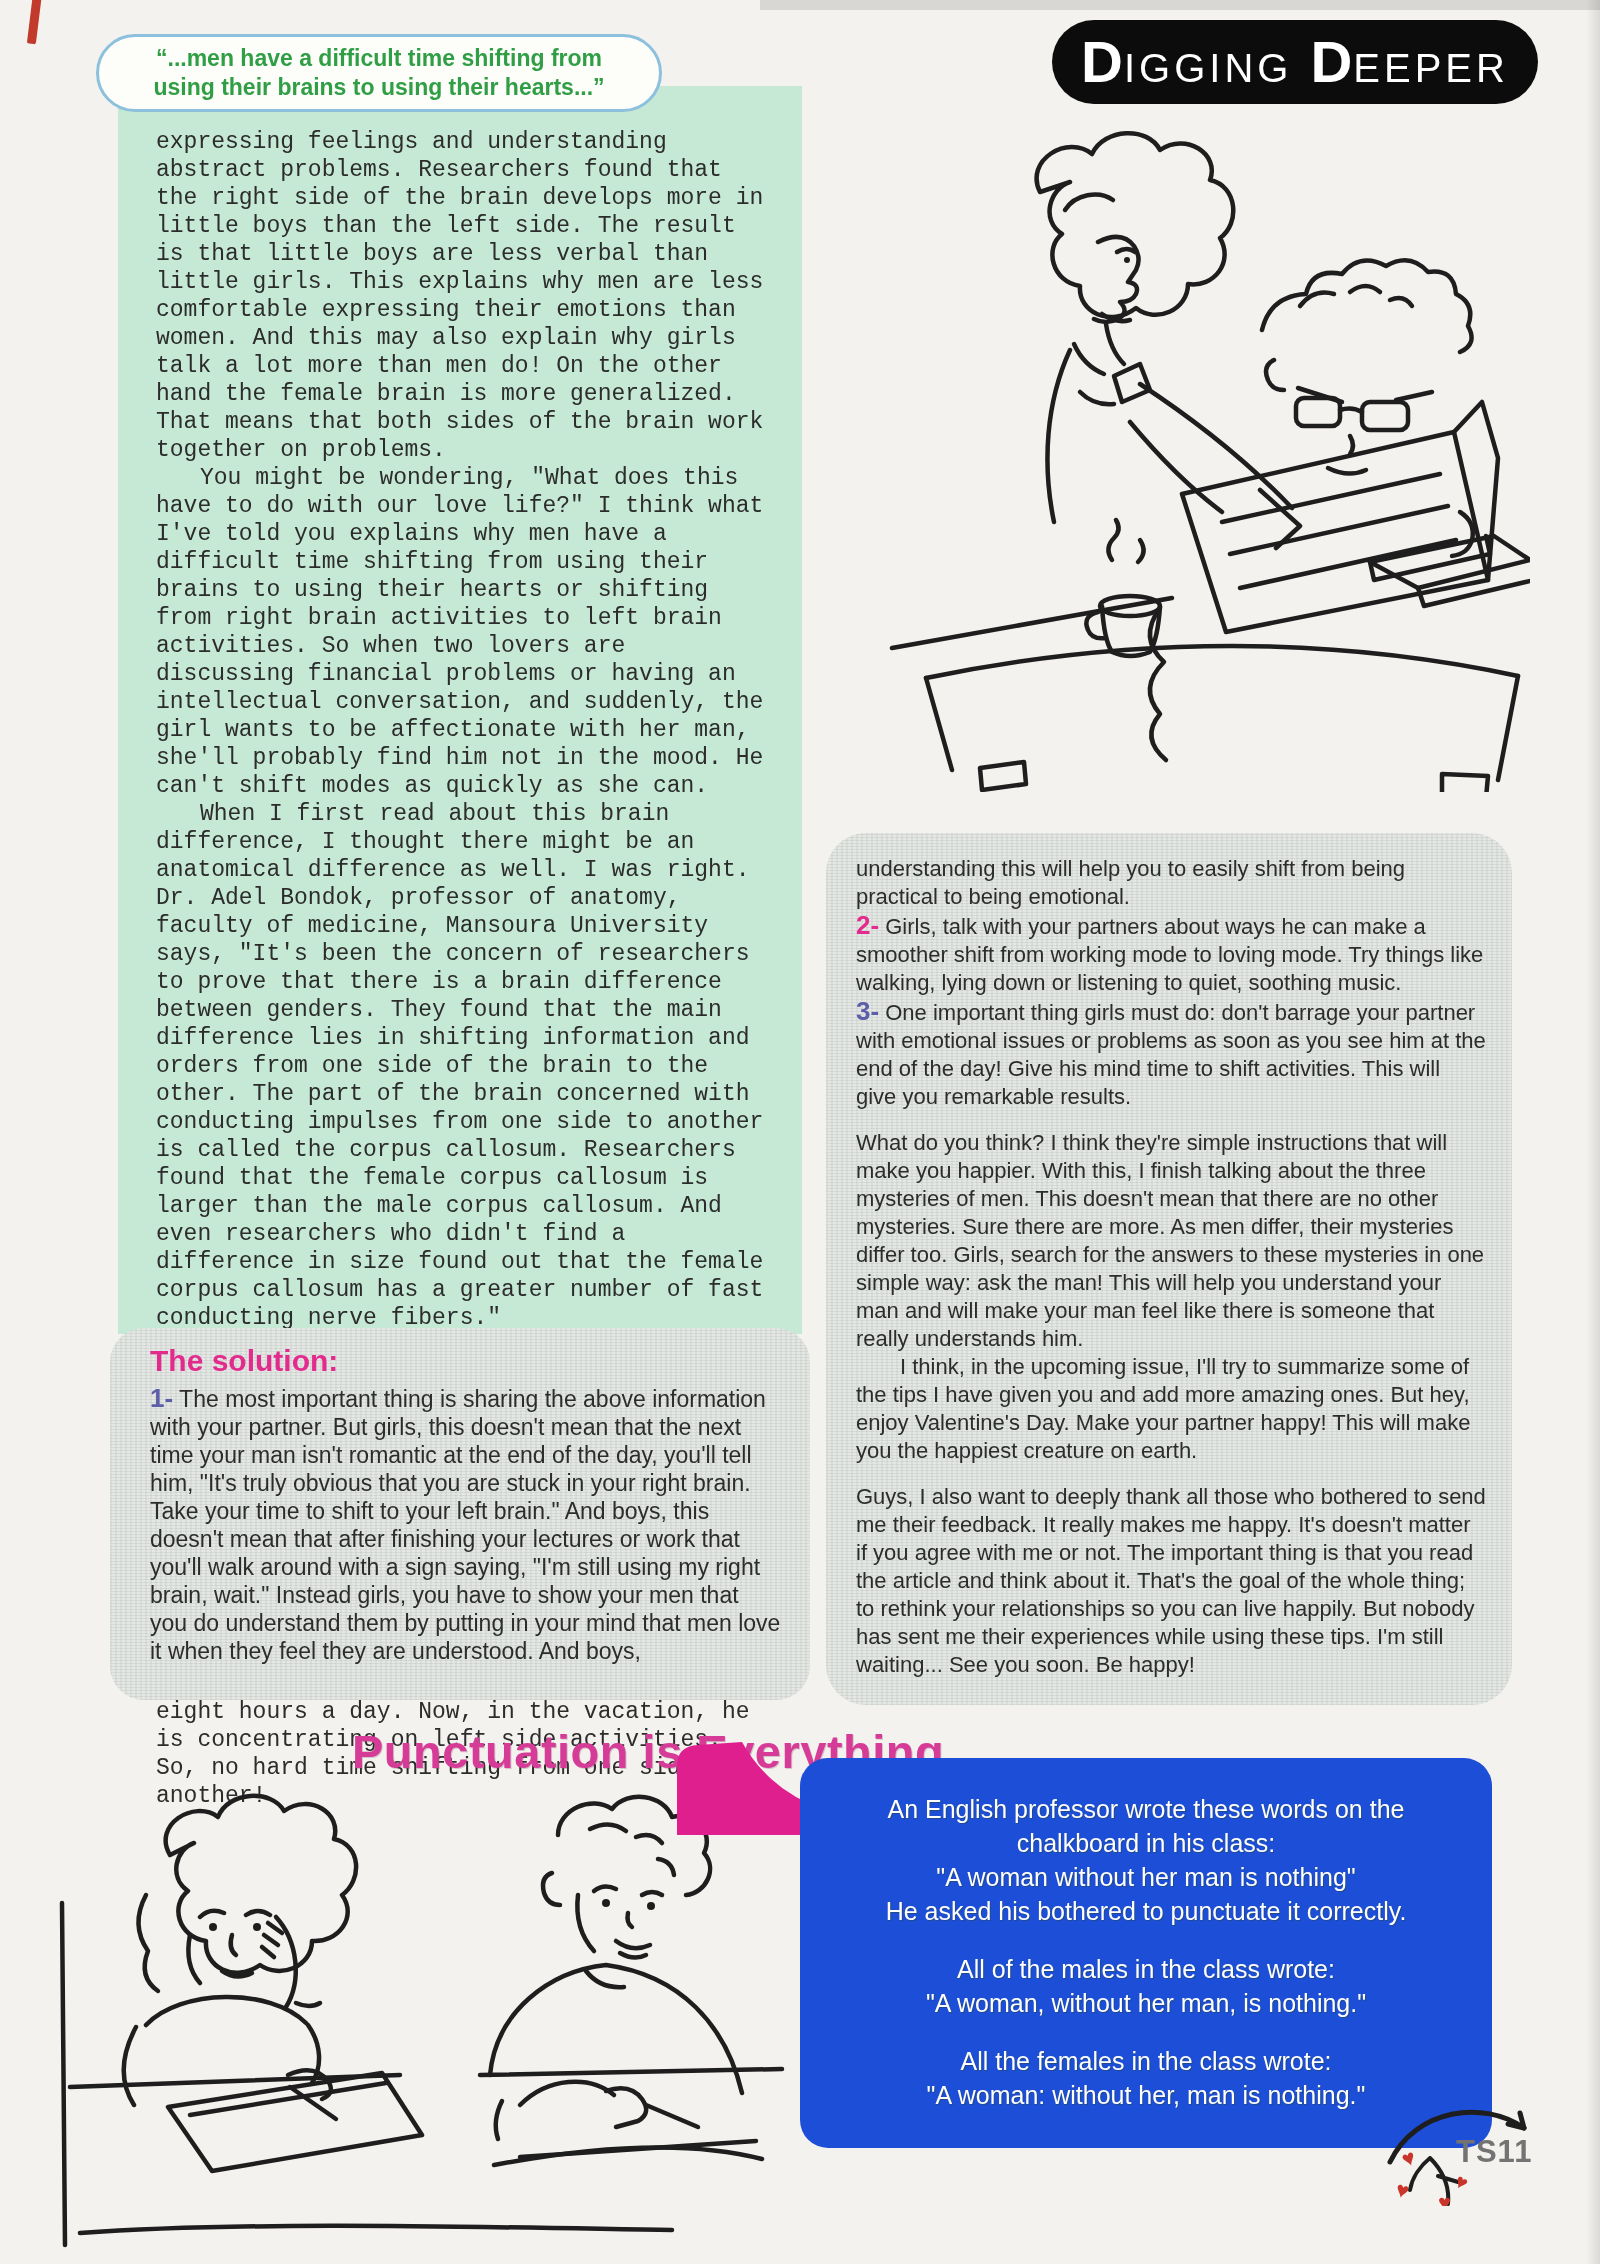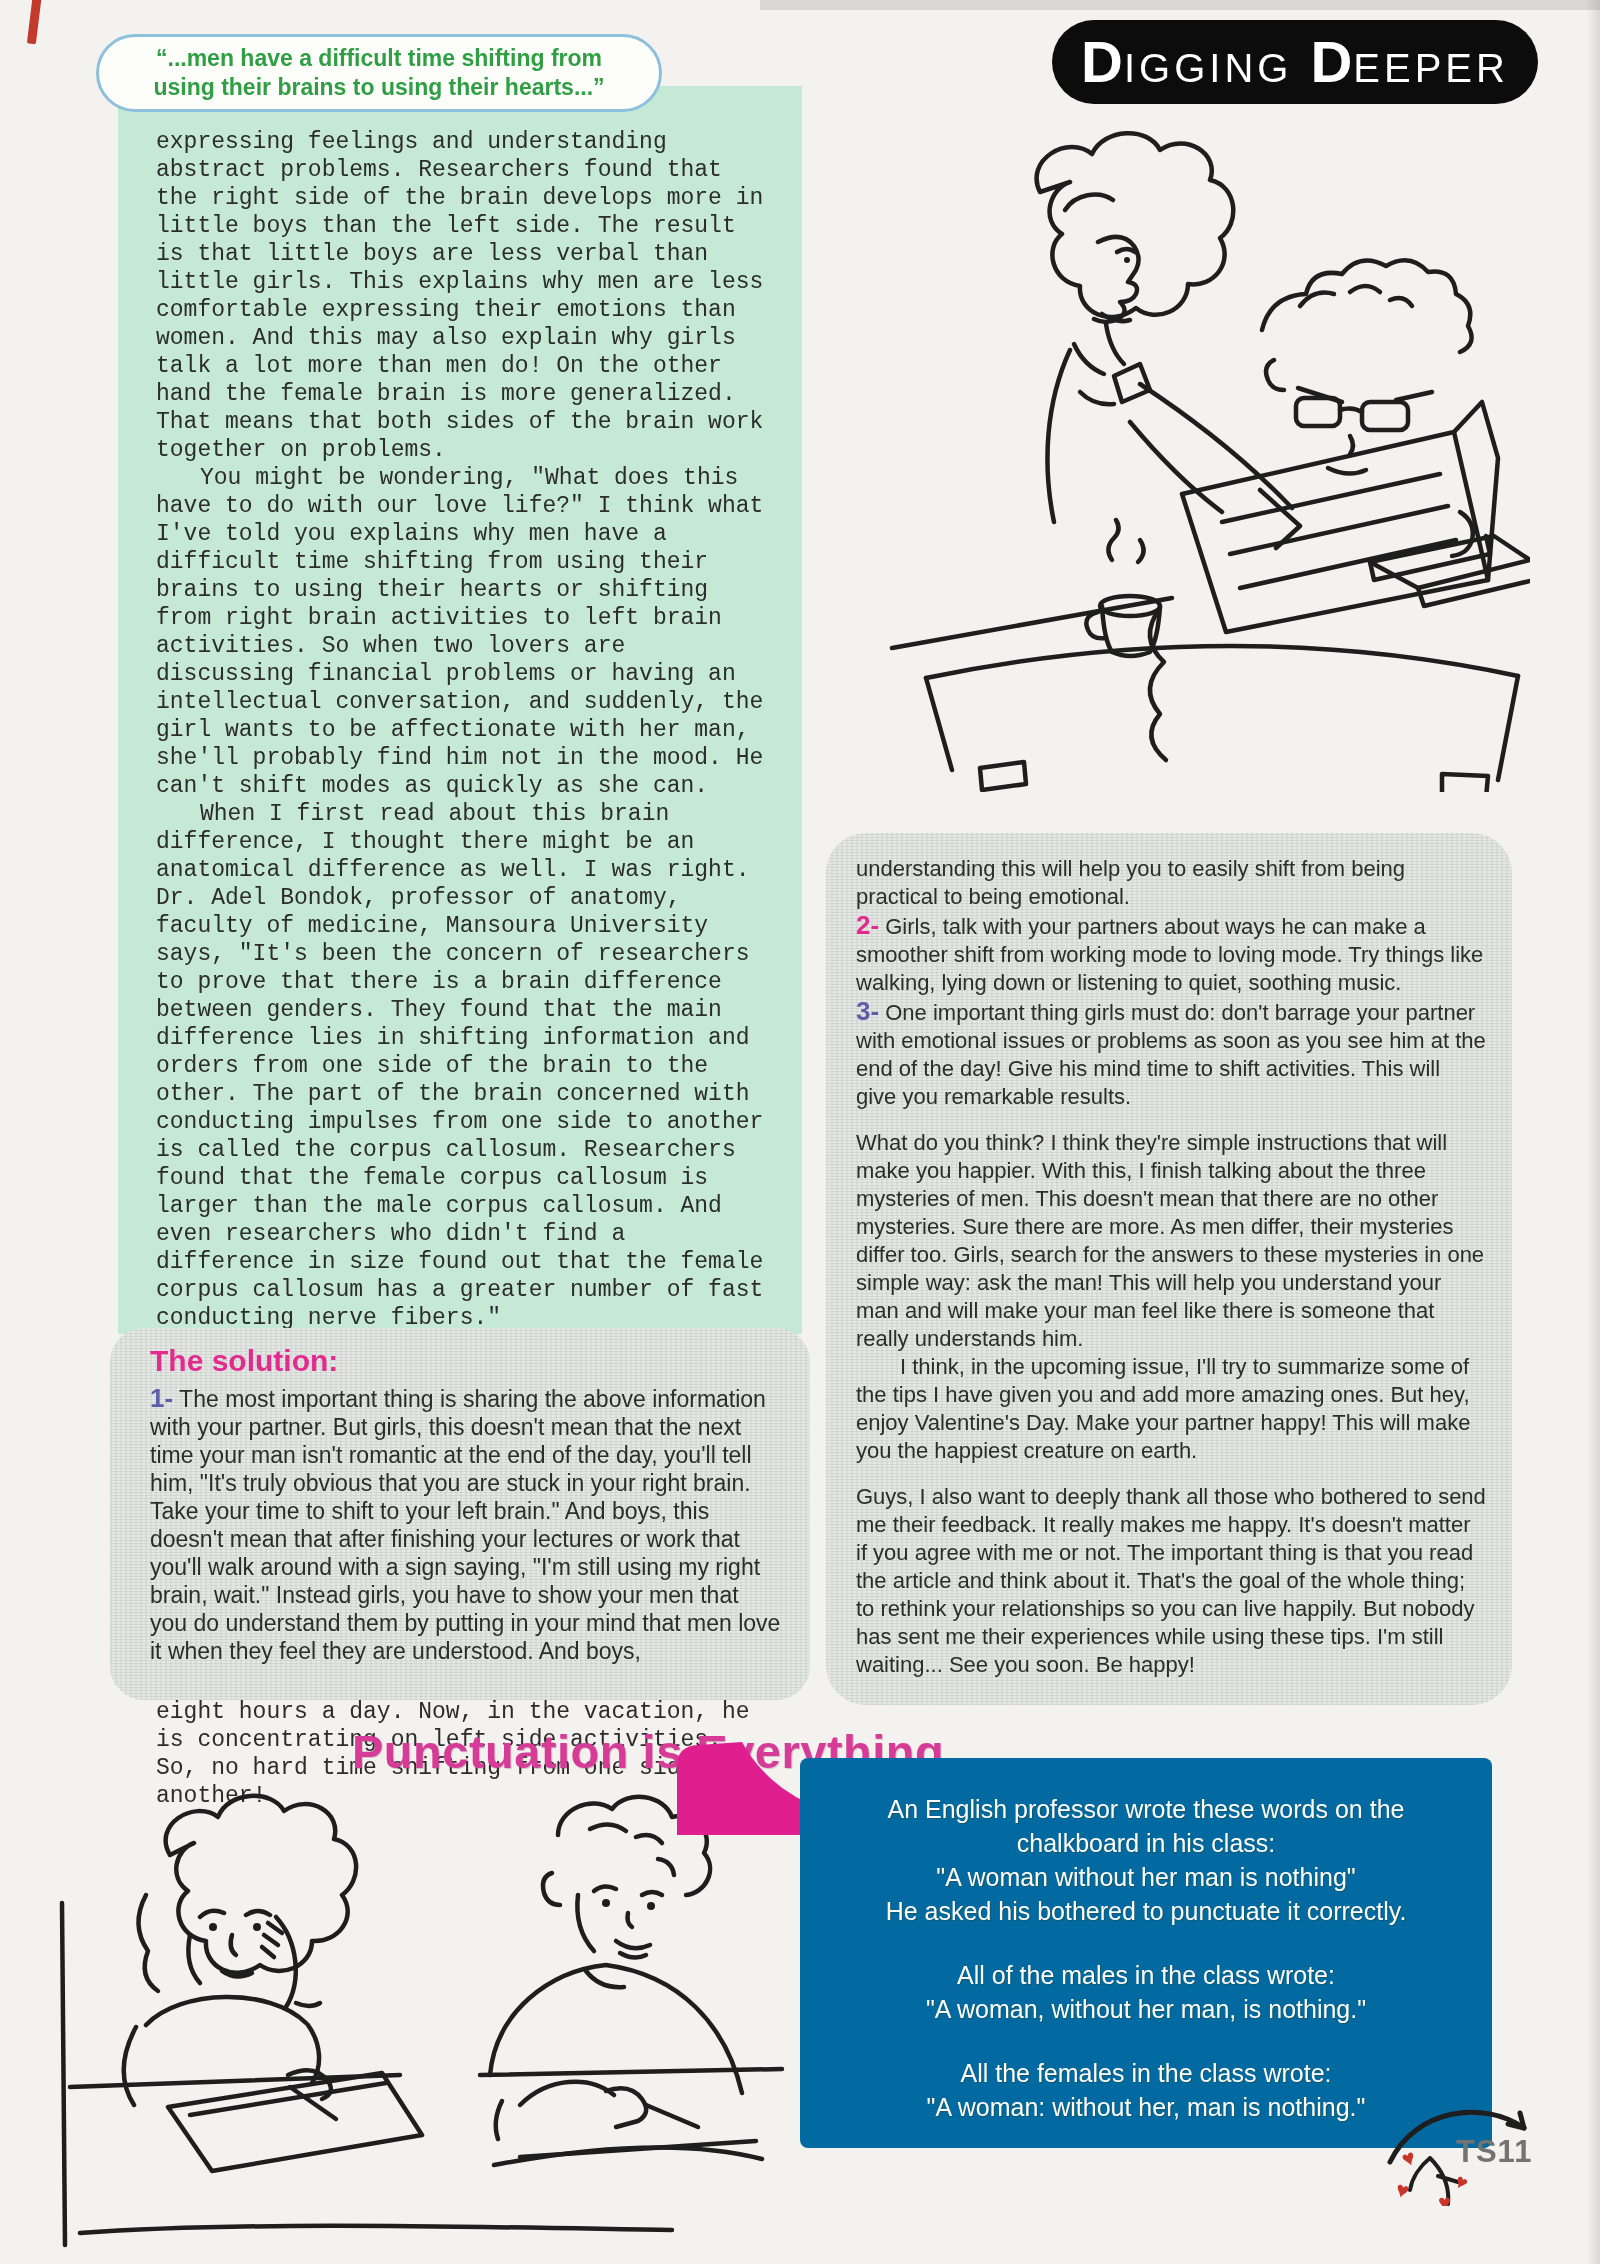--- a/index.html
+++ b/index.html
@@ -47,25 +47,25 @@
   .tips-box p{margin:0;font-size:22px;line-height:28px;}
   .tips-box .gap{margin-top:18px;}
 
   .cartoon-couple{position:absolute;left:830px;top:92px;width:700px;height:700px;z-index:1;}
   .cartoon-students{position:absolute;left:50px;top:1775px;width:740px;height:489px;z-index:1;}
 
   .punct-title{position:absolute;left:352px;top:1724px;font-size:47px;color:#d63b97;font-weight:600;
         letter-spacing:0.5px;text-shadow:1px 1px 0 rgba(120,60,90,0.25);z-index:2;}
 
   .magenta-tab{position:absolute;left:650px;top:1740px;width:200px;height:95px;z-index:2;}
-  .magenta-box{position:absolute;left:800px;top:1758px;width:692px;height:390px;background:#0369a1;
-        border-radius:8px;box-sizing:border-box;padding:34px 40px 0 40px;text-align:center;z-index:3;}
+  .magenta-box{position:absolute;left:800px;top:1758px;width:692px;height:390px;background:#1d4ed8;
+        border-radius:28px;box-sizing:border-box;padding:34px 40px 0 40px;text-align:center;z-index:3;}
   .magenta-box p{margin:0;color:#fff;font-size:25px;line-height:34px;
         text-shadow:1px 1px 0 rgba(40,70,40,0.45);}
-  .magenta-box .grp{margin-top:30px;}
+  .magenta-box .grp{margin-top:24px;}
   .magenta-box .grp:first-child{margin-top:0;}
 
   .heart-branch{position:absolute;left:1372px;top:2066px;width:170px;height:140px;z-index:4;}
   .ts-tag{position:absolute;left:1456px;top:2134px;font-size:31px;font-weight:bold;color:#737373;
         letter-spacing:1px;z-index:5;}
 </style>
 </head>
 <body>
 
 <div class="page">

